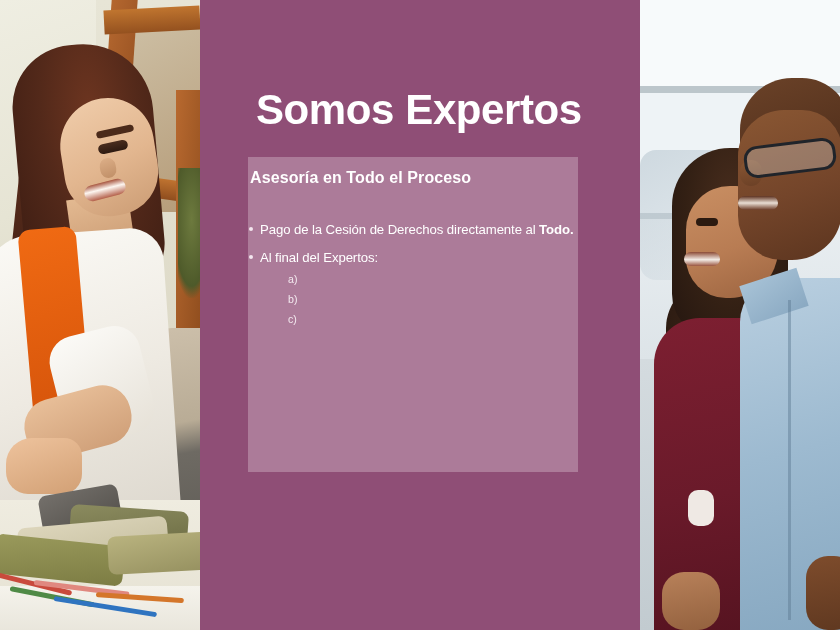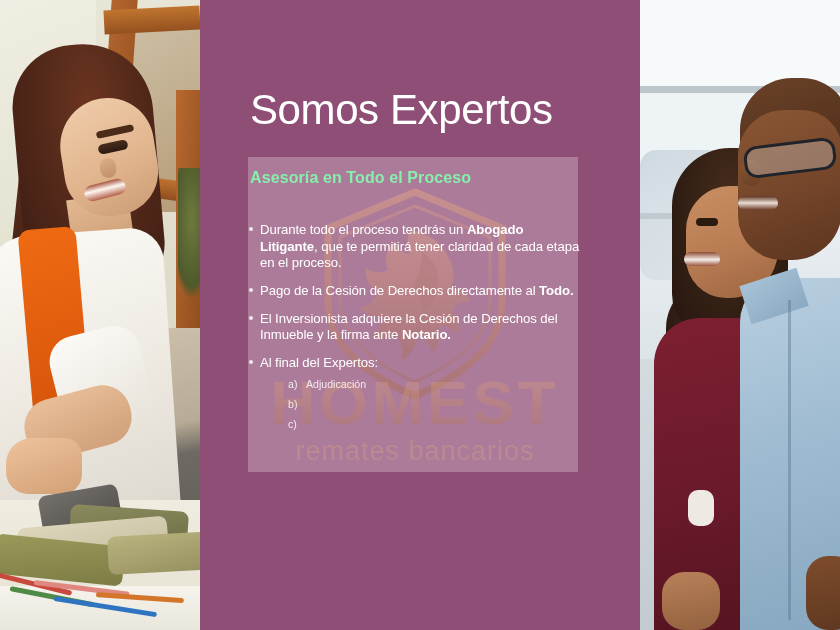--- a/index.html
+++ b/index.html
@@ -110,33 +110,33 @@
     background:linear-gradient(160deg,#a7c2d6,#8aa9c2);transform:rotate(-18deg);}
   .pr-seam{position:absolute;left:148px;top:300px;width:3px;height:320px;background:rgba(90,120,145,.45);}
   .pr-mArm{position:absolute;left:166px;top:556px;width:50px;height:74px;border-radius:22px;
     background:linear-gradient(170deg,#7e4c2c,#5f3820);}
   .pr-wHand{position:absolute;left:22px;top:572px;width:58px;height:58px;border-radius:22px;
     background:linear-gradient(170deg,#b8815a,#93613e);}
 
   
   .panel{position:absolute;left:200px;top:0;width:440px;height:630px;background:#8f4e76;}
 
-  .title{position:absolute;left:250px;top:88px;width:380px;
-    font-size:42px;font-weight:normal;color:#ffffff;letter-spacing:-.4px;line-height:1.05;white-space:nowrap;}
+  .title{position:absolute;left:256px;top:88px;width:380px;
+    font-size:42px;font-weight:bold;color:#ffffff;letter-spacing:-.4px;line-height:1.05;white-space:nowrap;}
 
   .lightbox{position:absolute;left:248px;top:157px;width:330px;height:315px;
     background:rgba(255,255,255,.26);}
 
   
   .watermark{position:absolute;left:248px;top:157px;width:330px;height:330px;overflow:visible;
     pointer-events:none;opacity:.85;}
   .wm-svg{position:absolute;left:22px;top:25px;width:290px;height:300px;}
 
   .subtitle{position:absolute;left:250px;top:169px;width:330px;
-    font-size:16px;font-weight:bold;color:#86efac;letter-spacing:.1px;}
+    font-size:16px;font-weight:bold;color:#ffffff;letter-spacing:.1px;}
 
   .bullets{position:absolute;left:246px;top:222px;width:336px;}
   .b-row{position:relative;display:flex;margin-bottom:11px;}
   .b-dot{flex:0 0 auto;width:14px;padding-top:5px;}
   .b-dot span{display:block;width:4px;height:4px;border-radius:50%;background:#f4e6ef;margin-left:3px;}
   .b-txt{flex:1 1 auto;font-size:13.2px;line-height:1.26;color:#ffffff;letter-spacing:-.1px;}
   .b-txt b{font-weight:bold;}
 
   .sublist{margin:2px 0 0 0;padding:0;list-style:none;}
   .s-row{display:flex;font-size:10.6px;color:#f3e9ef;line-height:1.2;margin-top:7px;letter-spacing:0;}
@@ -212,74 +212,37 @@
     <div class="pr-seam"></div>
     <div class="pr-mArm"></div>
   </div>
 
   <div class="panel"></div>
 
   <div class="title">Somos Expertos</div>
 
   <div class="lightbox"></div>
 
-  <div class="watermark">
-    <svg class="wm-svg" viewBox="0 0 290 300">
-      <defs>
-        <linearGradient id="cop" x1="0" y1="0" x2="0" y2="1">
-          <stop offset="0%" stop-color="#e6a884"></stop>
-          <stop offset="55%" stop-color="#c98b6b"></stop>
-          <stop offset="100%" stop-color="#a96d52"></stop>
-        </linearGradient>
-      </defs>
-      <g opacity="0.55">
-        <path d="M145 10 L232 46 L232 120 Q232 176 145 214 Q58 176 58 120 L58 46 Z" fill="none" stroke="url(#cop)" stroke-width="7"></path>
-        <path d="M145 24 L220 55 L220 118 Q220 166 145 200 Q70 166 70 118 L70 55 Z" fill="none" stroke="url(#cop)" stroke-width="3" opacity=".7"></path>
-        <path d="M140 48 q26 4 38 26 q10 18 2 34 q16 -4 20 12 q-12 -2 -18 8 q10 10 4 24
-                 q-8 -10 -18 -8 q4 16 -6 26 q-4 -14 -14 -18 q-2 18 -16 26 q2 -16 -6 -26
-                 q-12 8 -24 2 q10 -8 10 -20 q-14 2 -22 -8 q14 -4 18 -16 q-14 -8 -12 -24
-                 q12 8 22 2 q-6 -16 6 -28 q6 12 16 12 q-4 -16 0 -24 z" fill="url(#cop)" opacity=".85"></path>
-        <path d="M152 70 q16 10 16 28 q0 20 -14 32 q-4 -18 -10 -26 q8 -16 8 -34 z" fill="#b8795c" opacity=".5"></path>
-      </g>
-      <g opacity="0.42" transform="translate(0,196)">
-        <text x="145" y="46" text-anchor="middle" font-family="'Liberation Sans',sans-serif" font-size="62" font-weight="bold" fill="url(#cop)" letter-spacing="4">HOMEST</text>
-        <text x="145" y="82" text-anchor="middle" font-family="'Liberation Sans',sans-serif" font-size="27" fill="#d8a184" letter-spacing="1">remates bancarios</text>
-      </g>
-    </svg>
-  </div>
 
   <div class="subtitle">Asesoría en Todo  el Proceso</div>
 
   <div class="bullets">
-      <div class="b-row">
-        <div class="b-dot">
-          <span></span>
-        </div>
-        <div class="b-txt"><span>Durante todo el proceso tendrás un </span><b>Abogado Litigante</b><span>, que te permitirá tener claridad de cada etapa en el proceso.</span></div>
-      </div>
       <div class="b-row">
         <div class="b-dot">
           <span></span>
         </div>
         <div class="b-txt"><span>Pago de la Cesión de Derechos directamente al </span><b>Todo.</b></div>
       </div>
       <div class="b-row">
         <div class="b-dot">
           <span></span>
         </div>
-        <div class="b-txt"><span>El Inversionista adquiere la Cesión de Derechos del Inmueble y la firma ante </span><b>Notario.</b></div>
-      </div>
-      <div class="b-row">
-        <div class="b-dot">
-          <span></span>
-        </div>
         <div class="b-txt"><span>Al final del Expertos:</span><ul class="sublist">
             <li class="s-row">
               <span class="s-mark">a)</span>
-              <span class="s-txt">Adjudicación</span>
             </li>
             <li class="s-row">
               <span class="s-mark">b)</span>
             </li>
             <li class="s-row">
               <span class="s-mark">c)</span>
             </li>
           </ul></div>
       </div>
     </div>

